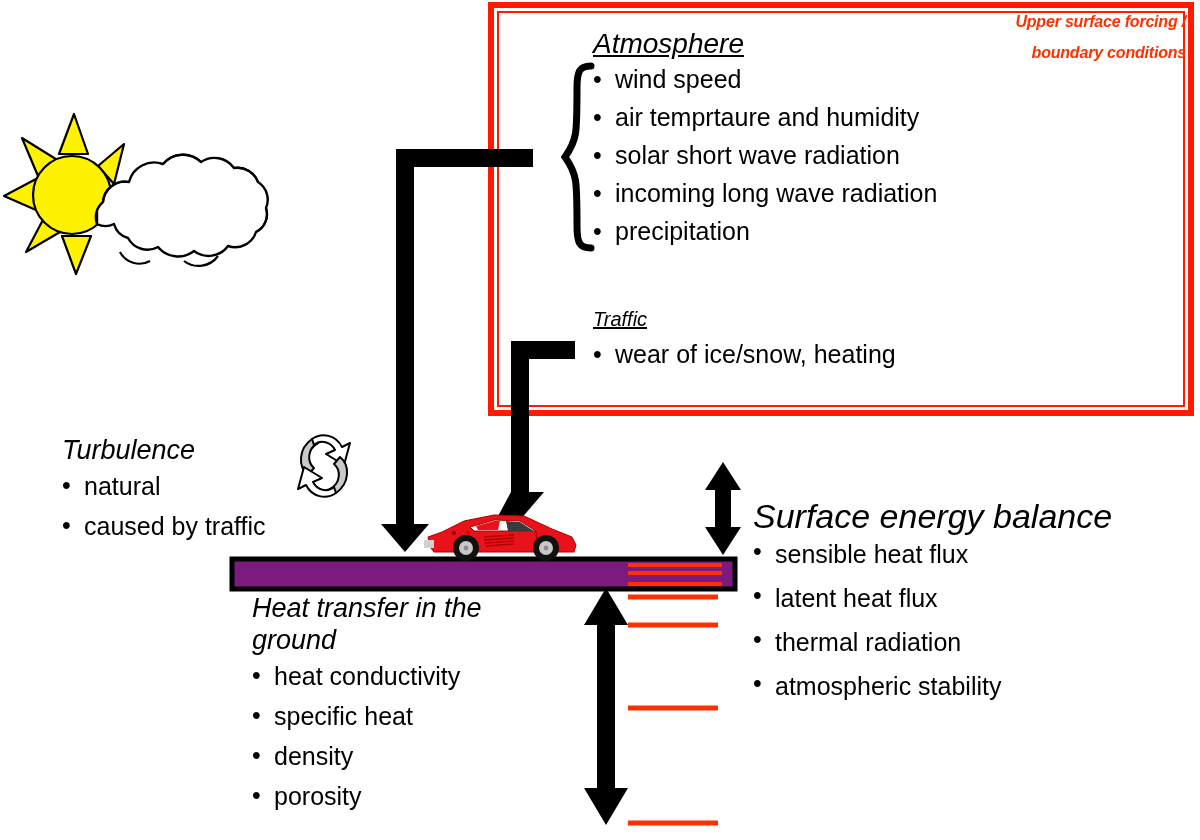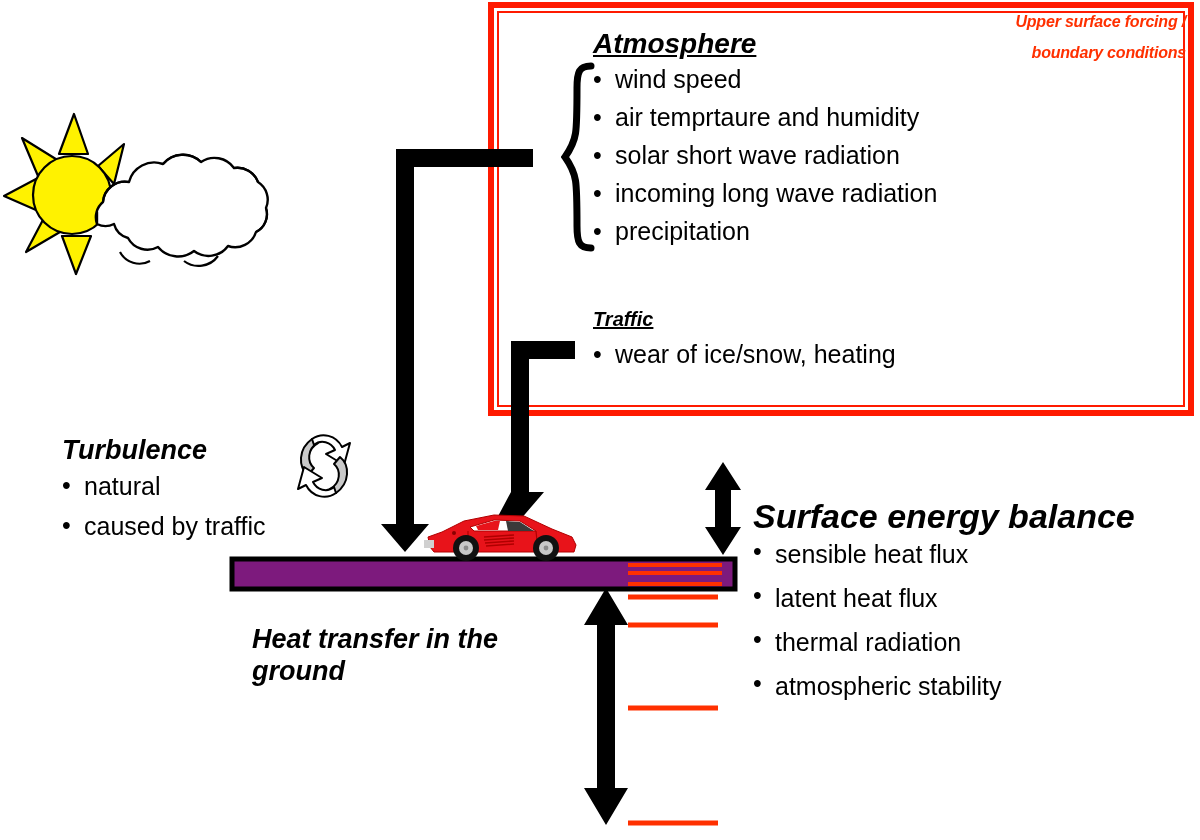--- a/index.html
+++ b/index.html
@@ -29,21 +29,21 @@
     color:#FF3000;
     font-weight:bold;font-style:italic;
     font-size:16px;line-height:31px;
     letter-spacing:-0.2px;
     white-space:pre-line;
     z-index:4;
   }
 
   
   .group-title{
-    font-weight:bold;font-style:italic;
+    font-weight:normal;font-style:italic;
     font-size:27px;line-height:32px;
     text-decoration:underline;
     white-space:nowrap;
   }
   ul.bullets{
     list-style:none;margin:0;padding:0;
   }
   ul.bullets li{
     font-size:25px;line-height:38px;
     white-space:nowrap;
@@ -74,21 +74,21 @@
   #turbulence-block ul.bullets li{line-height:40px;}
 
   
   #seb-block{position:absolute;left:753px;top:500px;z-index:3;}
   #seb-block .group-title{font-size:34px;text-decoration:none;}
   #seb-block ul.bullets li{line-height:44px;}
 
   
   #ground-block{position:absolute;left:252px;top:592px;width:300px;z-index:3;}
   #ground-block .group-title{
-    font-size:27px;line-height:32px;text-decoration:none;white-space:normal;margin-top:31px;
+    font-size:27px;line-height:32px;text-decoration:none;white-space:normal;
   }
   #ground-block ul.bullets li{line-height:40px;}
 
   
   #sun-cloud{position:absolute;left:2px;top:104px;z-index:1;}
   #turbulence-icon{position:absolute;left:292px;top:427px;z-index:3;}
   #car{position:absolute;left:424px;top:507px;z-index:4;}
   #arrows-layer{position:absolute;left:0;top:0;z-index:3;pointer-events:none;}
   #road-layer{position:absolute;left:0;top:0;z-index:3;}
   #soil-lines{position:absolute;left:0;top:0;z-index:2;}
@@ -185,20 +185,26 @@
     <ul class="bullets">
       <li>sensible heat flux</li>
       <li>latent heat flux</li>
       <li>thermal radiation</li>
       <li>atmospheric stability</li>
     </ul>
   </div>
 
   <div id="ground-block">
     <div class="group-title">Heat transfer in the ground</div>
+    <ul class="bullets">
+      <li>heat conductivity</li>
+      <li>specific heat</li>
+      <li>density</li>
+      <li>porosity</li>
+    </ul>
   </div>
 
   <svg id="soil-lines" width="1200" height="840" viewBox="0 0 1200 840">
     <g stroke="#FF3000" stroke-width="5">
       <line x1="628" y1="597" x2="718" y2="597"></line>
       <line x1="628" y1="625" x2="718" y2="625"></line>
       <line x1="628" y1="708" x2="718" y2="708"></line>
       <line x1="628" y1="823" x2="718" y2="823"></line>
     </g>
   </svg>

